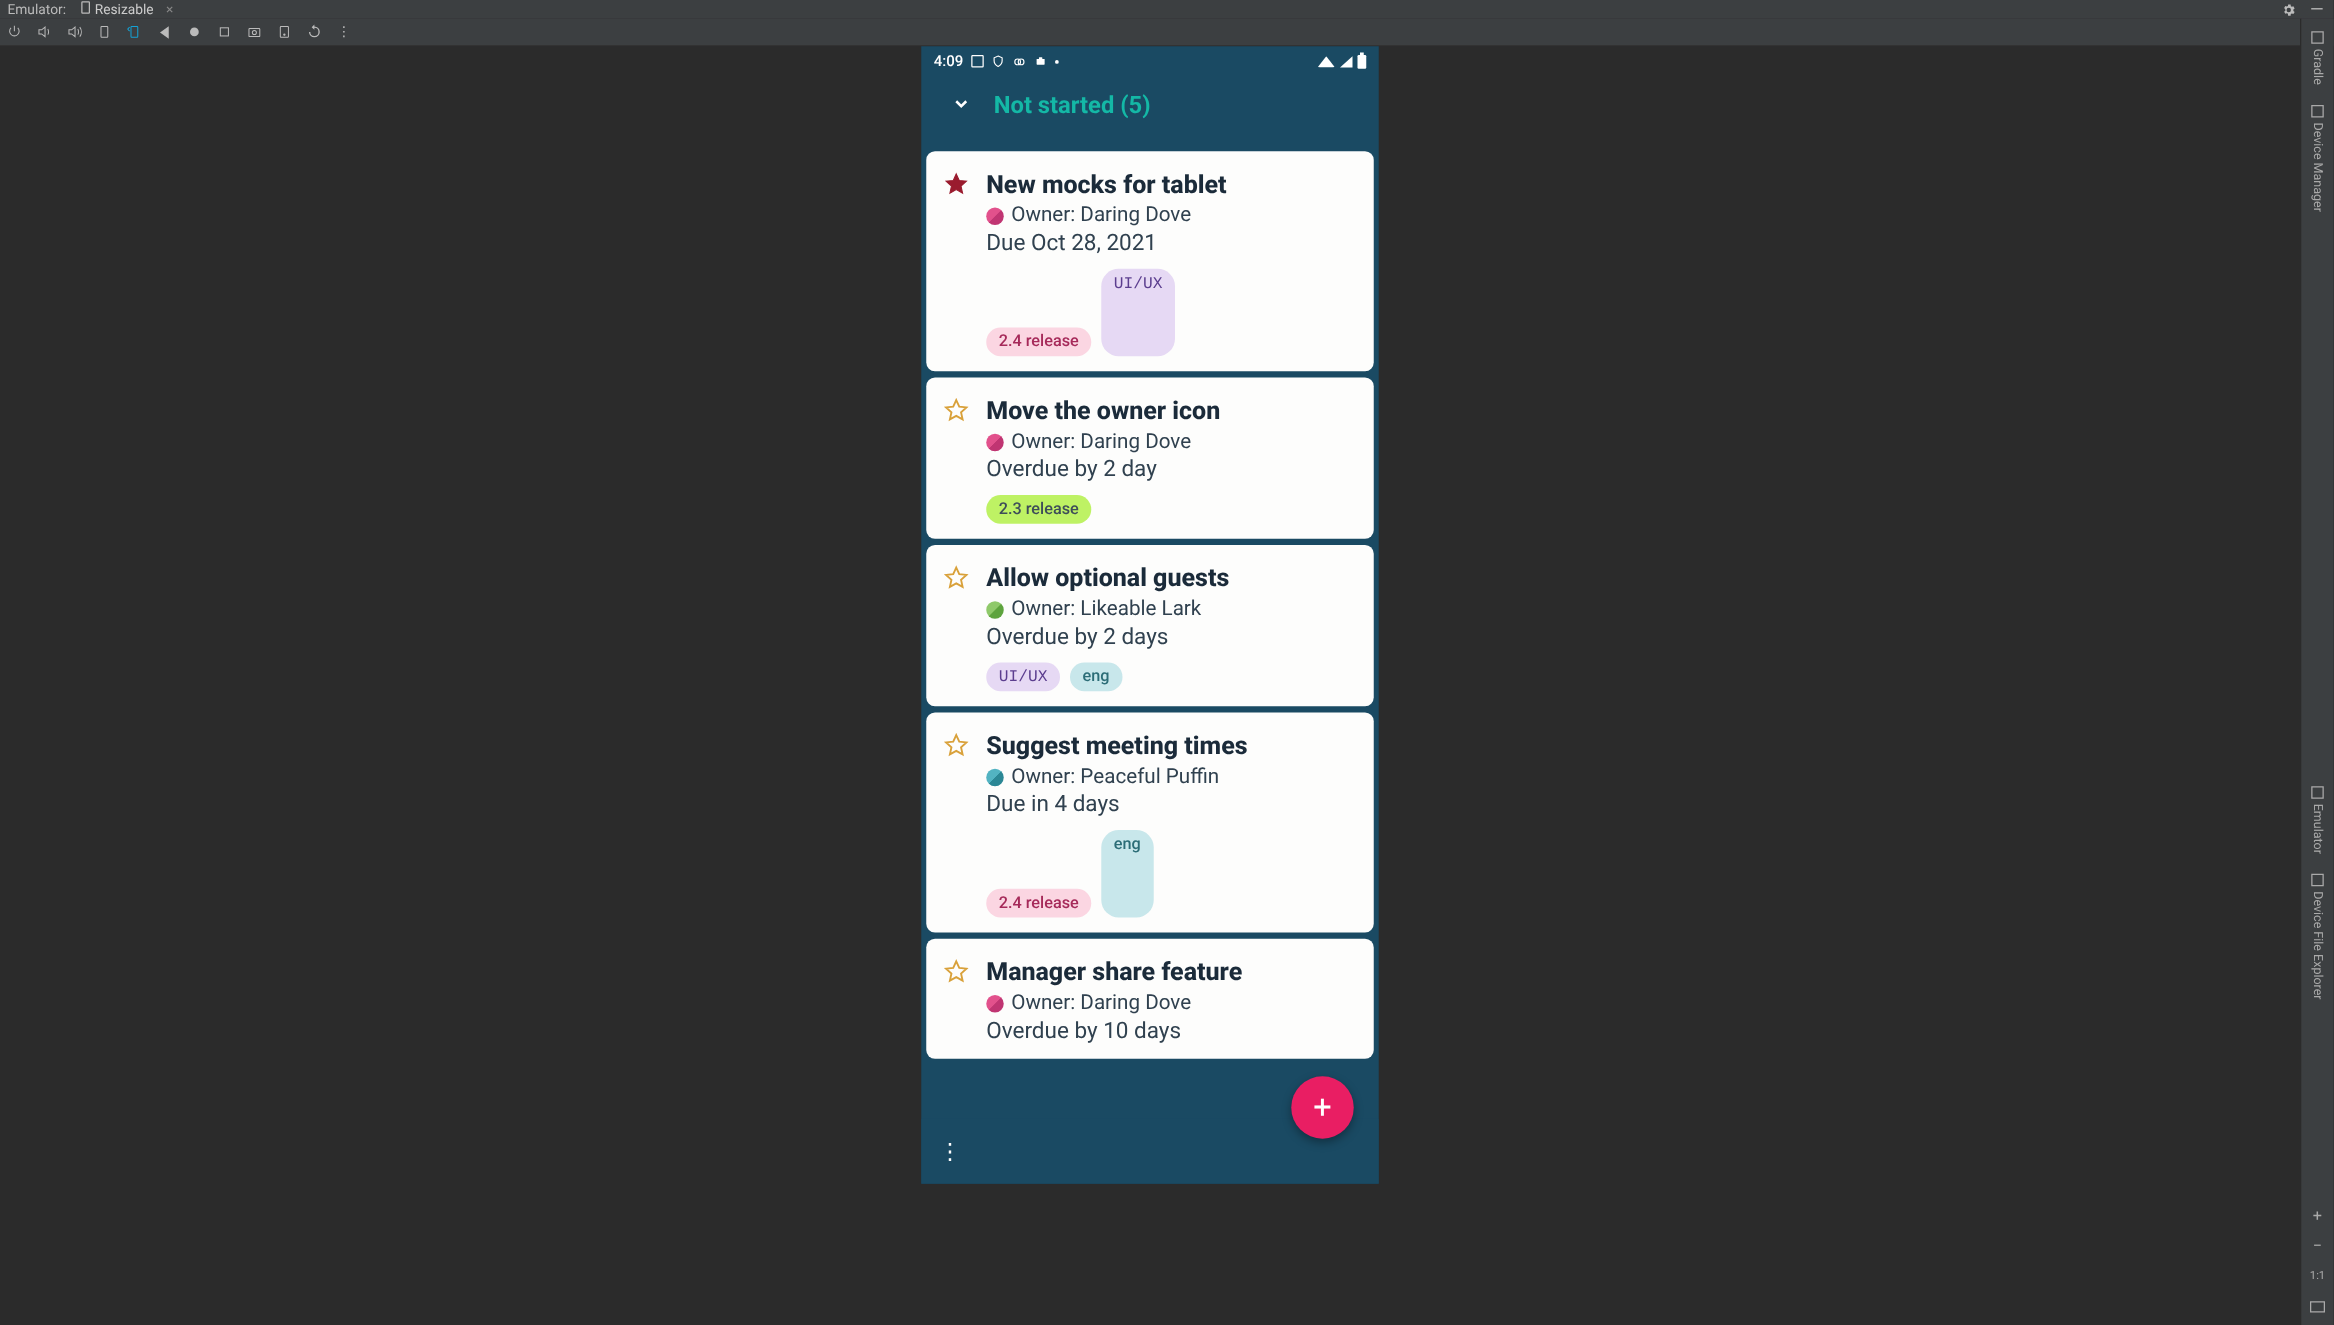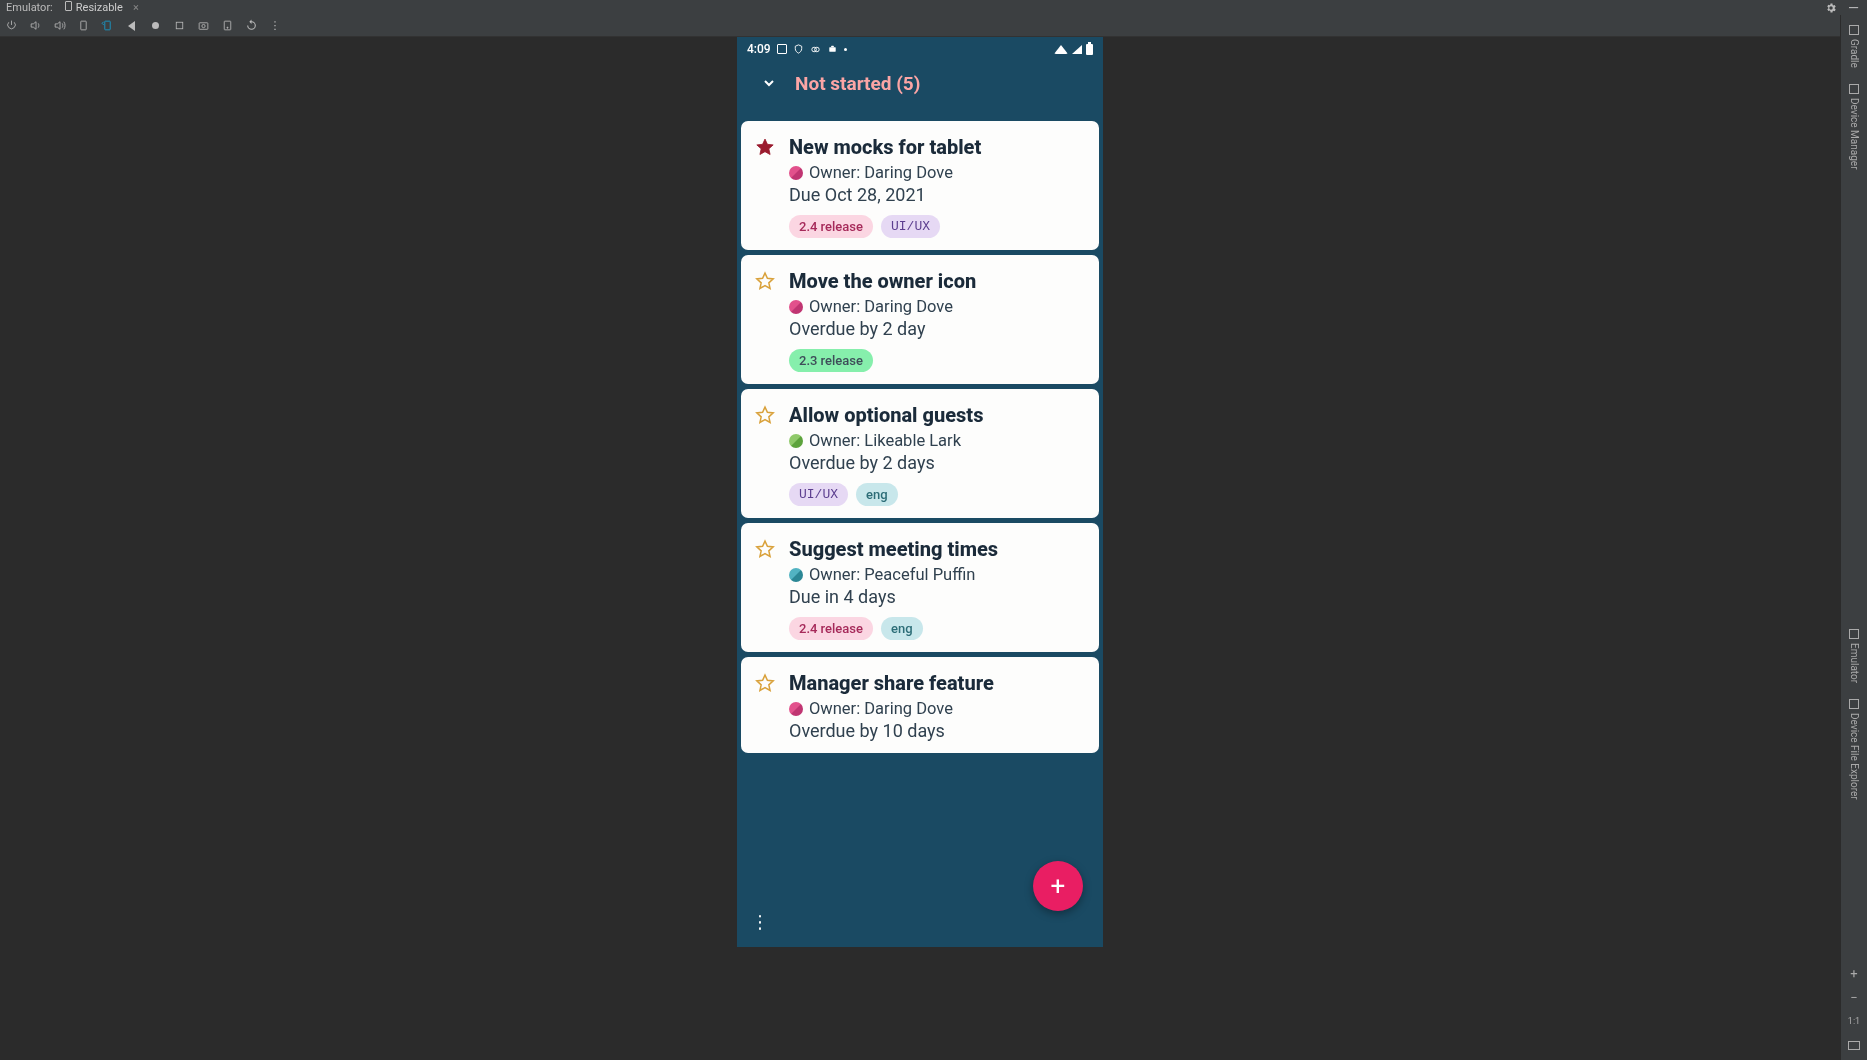--- a/index.html
+++ b/index.html
@@ -40,42 +40,42 @@
   .status-bar .right { margin-left: auto; display: flex; align-items: center; gap: 4px; }
   .status-bar .wifi { width: 0; height: 0; border-left: 7px solid transparent; border-right: 7px solid transparent; border-bottom: 9px solid #fff; border-radius: 2px; }
   .status-bar .sig { width: 0; height: 0; border-left: 10px solid transparent; border-bottom: 9px solid #fff; }
   .status-bar .batt { width: 7px; height: 11px; background: #fff; border-radius: 1px; position: relative; }
   .status-bar .batt::before { content: ""; position: absolute; top: -2px; left: 2px; width: 3px; height: 2px; background: #fff; }
   .status-bar .sqico { width: 10px; height: 10px; border: 1.2px solid #fff; border-radius: 1px; display: inline-block; }
   .status-bar .shield { width: 11px; height: 12px; }
   .status-bar .interlock { width: 11px; height: 11px; }
   .status-bar .dot-ico { width: 3px; height: 3px; border-radius: 50%; background: #fff; }
 
-  .section-header { height: 44px; display: flex; align-items: center; padding: 0 32px 0 24px; gap: 18px; color: #fca5a5; }
+  .section-header { height: 44px; display: flex; align-items: center; padding: 0 32px 0 24px; gap: 18px; color: #14b8a6; }
   .section-header .chev { width: 16px; height: 16px; }
   .section-header .title { font-size: 19px; font-weight: 700; }
 
   .task-list { padding: 16px 4px; display: flex; flex-direction: column; gap: 5px; height: calc(100% - 68px - 52px); overflow: hidden; }
 
   .card { background: #fdfdfc; border-radius: 7px; padding: 14px 16px 12px 14px; display: flex; gap: 12px; }
   .card .star { flex: 0 0 22px; padding-top: 2px; }
   .card .star svg { width: 20px; height: 20px; }
   .card .body { flex: 1; min-width: 0; }
   .card .title { font-size: 20px; font-weight: 800; color: #1b2b3a; line-height: 1.2; margin-bottom: 4px; }
   .card .owner-row { display: flex; align-items: center; gap: 6px; font-size: 16.5px; color: #30414f; margin-bottom: 2px; }
   .avatar { width: 14px; height: 14px; border-radius: 50%; display: inline-block; }
   .avatar.pink { background: linear-gradient(135deg,#e2518c 49%,#c03572 51%); }
   .avatar.green { background: linear-gradient(135deg,#8fc96a 49%,#5da33d 51%); }
   .avatar.teal { background: linear-gradient(135deg,#52b3c2 49%,#2b8795 51%); }
   .card .due { font-size: 18px; color: #30414f; }
   .tags { margin-top: 10px; display: flex; gap: 8px; }
   .tag { font-size: 13px; padding: 4px 10px; border-radius: 14px; font-weight: 500; }
-  .tag.pink { background: #fbd6e2; color: #a62a5a; }
+  .tag.pink { background: #fbd6e2; color: #a62a5a; margin-top: 47px; }
   .tag.purple { background: #e6d9f4; color: #5c3e8f; font-family: Liberation Mono, monospace; }
-  .tag.gray { background: #86efac; color: #3e4d59; }
+  .tag.gray { background: #bef264; color: #3e4d59; }
   .tag.teal { background: #c8e7eb; color: #2c6d77; }
 
   .bottom-bar { position: absolute; bottom: 0; left: 0; right: 0; height: 52px; background: #1a4a63; display: flex; align-items: center; padding: 0 14px; }
   .bottom-bar .kebab { color: #fff; font-size: 18px; }
 
   .fab { position: absolute; right: 20px; bottom: 36px; width: 50px; height: 50px; border-radius: 50%; background: #e91e63; display: flex; align-items: center; justify-content: center; color: #fff; font-size: 26px; box-shadow: 0 3px 8px rgba(0,0,0,.35); }
 
 </style>
 </head>
 <body>

